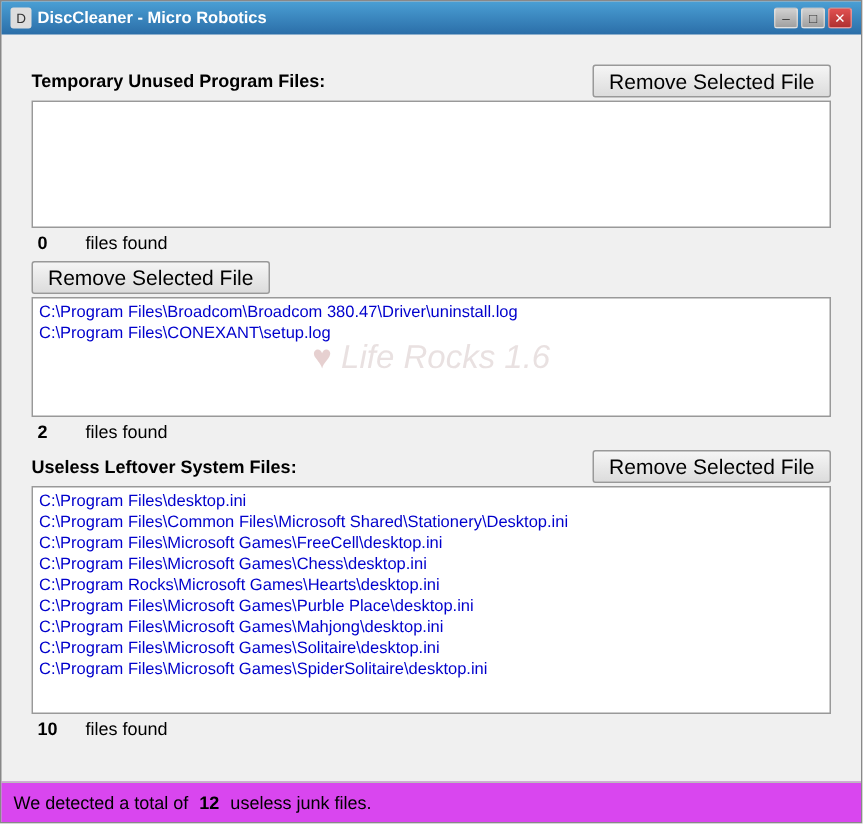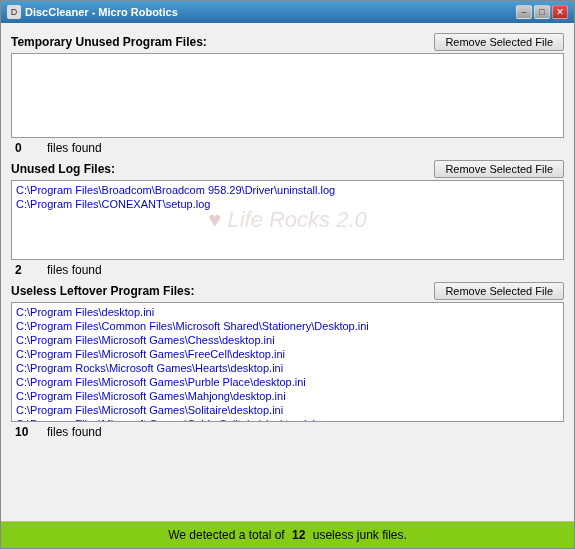--- a/index.html
+++ b/index.html
@@ -65,21 +65,21 @@
       justify-content: center;
       cursor: pointer;
       border-radius: 2px;
     }
     .title-btn.close {
       background: linear-gradient(to bottom, #e05050, #b03030);
       color: white;
     }
     .content {
       flex: 1;
-      padding: 10px;
+      padding: 20px;
       display: flex;
       flex-direction: column;
       gap: 4px;
       overflow: hidden;
     }
     .section {
       display: flex;
       flex-direction: column;
       gap: 2px;
     }
@@ -90,42 +90,42 @@
     }
     .section-label {
       font-weight: bold;
       font-size: 12px;
       color: #000;
     }
     .remove-btn {
       background: linear-gradient(to bottom, #f5f5f5, #dcdcdc);
       border: 1px solid #999;
       padding: 2px 10px;
-      font-size: 11px;
+      font-size: 14px;
       cursor: pointer;
       color: #000;
       border-radius: 2px;
     }
     .file-list {
       border: 1px solid #999;
       background: white;
       overflow-y: auto;
       font-size: 11px;
       color: #0000cc;
       padding: 2px 4px;
       position: relative;
     }
     .file-list-1 {
       height: 85px;
     }
     .file-list-2 {
       height: 80px;
     }
     .file-list-3 {
-      height: 120px;
+      height: 152px;
     }
     .file-list .file-item {
       line-height: 14px;
     }
     .watermark {
       position: absolute;
       top: 50%;
       left: 50%;
       transform: translate(-50%, -50%);
       font-size: 22px;
@@ -140,25 +140,25 @@
       align-items: center;
       gap: 12px;
       padding: 1px 4px;
       font-size: 12px;
     }
     .count-num {
       font-weight: bold;
       min-width: 20px;
     }
     .footer {
-      background: #84cc16;
+      background: #d946ef;
       border-top: 1px solid #bbb;
       padding: 6px 8px;
       display: flex;
-      flex-direction: column;
+      flex-direction: row;
       align-items: center;
       gap: 6px;
       flex-shrink: 0;
     }
     .summary-row {
       font-size: 12px;
       color: #000;
     }
     .summary-row .summary-num {
       font-weight: bold;
@@ -202,47 +202,46 @@
         
       </div>
       <div class="count-row">
         <span class="count-num">0</span>
         <span>files found</span>
       </div>
     </div>
 
     <div class="section">
       <div class="section-header">
-        <span class="section-label">Unused Log Files:</span>
         <button class="remove-btn">Remove Selected File</button>
       </div>
       <div class="file-list file-list-2">
         <div class="watermark">
           <span style="color:rgba(200,150,150,0.45);">♥</span>
-          <span> Life Rocks 2.0</span>
+          <span> Life Rocks 1.6</span>
         </div>
-        <div class="file-item">C:\Program Files\Broadcom\Broadcom 958.29\Driver\uninstall.log</div>
+        <div class="file-item">C:\Program Files\Broadcom\Broadcom 380.47\Driver\uninstall.log</div>
         <div class="file-item">C:\Program Files\CONEXANT\setup.log</div>
       </div>
       <div class="count-row">
         <span class="count-num">2</span>
         <span>files found</span>
       </div>
     </div>
 
     <div class="section">
       <div class="section-header">
-        <span class="section-label">Useless Leftover Program Files:</span>
+        <span class="section-label">Useless Leftover System Files:</span>
         <button class="remove-btn">Remove Selected File</button>
       </div>
       <div class="file-list file-list-3">
         <div class="file-item">C:\Program Files\desktop.ini</div>
         <div class="file-item">C:\Program Files\Common Files\Microsoft Shared\Stationery\Desktop.ini</div>
+        <div class="file-item">C:\Program Files\Microsoft Games\FreeCell\desktop.ini</div>
         <div class="file-item">C:\Program Files\Microsoft Games\Chess\desktop.ini</div>
-        <div class="file-item">C:\Program Files\Microsoft Games\FreeCell\desktop.ini</div>
         <div class="file-item">C:\Program Rocks\Microsoft Games\Hearts\desktop.ini</div>
         <div class="file-item">C:\Program Files\Microsoft Games\Purble Place\desktop.ini</div>
         <div class="file-item">C:\Program Files\Microsoft Games\Mahjong\desktop.ini</div>
         <div class="file-item">C:\Program Files\Microsoft Games\Solitaire\desktop.ini</div>
         <div class="file-item">C:\Program Files\Microsoft Games\SpiderSolitaire\desktop.ini</div>
 
       </div>
       <div class="count-row">
         <span class="count-num">10</span>
         <span>files found</span>

